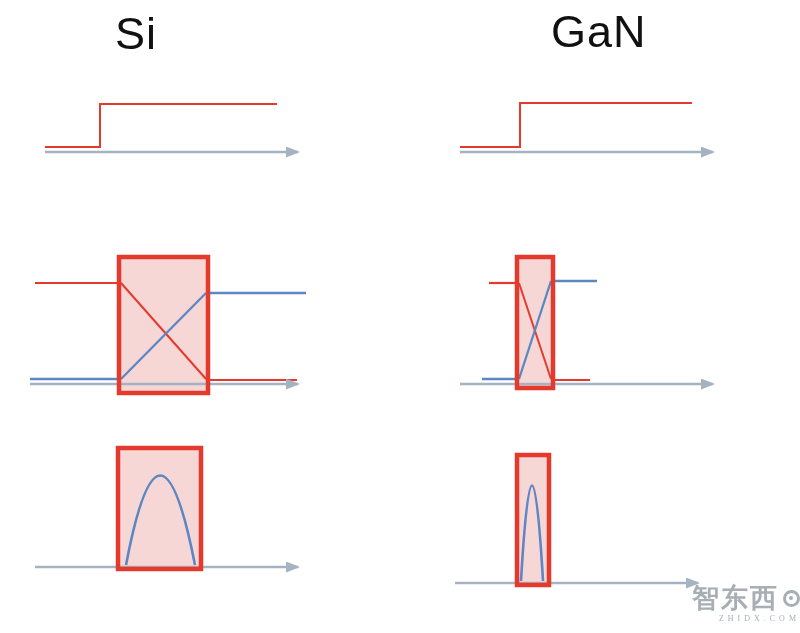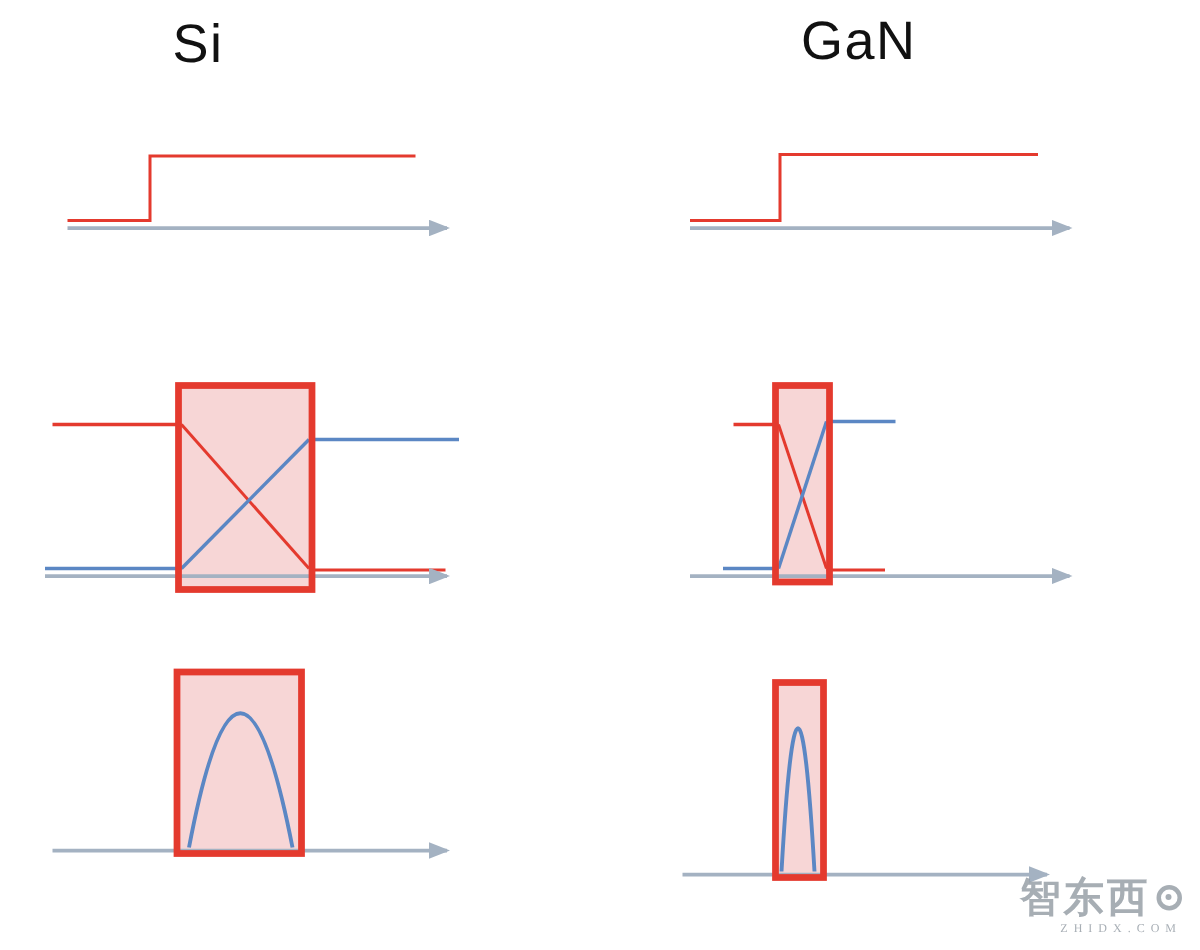--- a/index.html
+++ b/index.html
@@ -5,33 +5,33 @@
   :root{
     --red:#e43a2e; --pink:#f7d6d6; --blue:#5b87c4; --axis:#a4b2c2; --watermark:#98a0a8;
   }
   html,body{margin:0;padding:0;}
   body{
     width:800px;height:633px;position:relative;overflow:hidden;
     background:#ffffff;font-family:"Liberation Sans",sans-serif;
   }
   .stage{position:absolute;left:0;top:0;width:800px;height:633px;}
   .title{
-    position:absolute;color:#111;font-size:36px;font-weight:400;
+    position:absolute;color:#111;font-size:45px;font-weight:400;
     font-family:"Liberation Sans",sans-serif;letter-spacing:1px;
   }
   #title-si{left:115px;top:8px;}
-  #title-gan{left:534px;top:6px;}
+  #title-gan{left:551px;top:6px;}
   .stroke-red{stroke:var(--red);fill:none;}
   .stroke-blue{stroke:var(--blue);fill:none;}
   .stroke-axis{stroke:var(--axis);fill:none;}
   .fill-pink{fill:var(--pink);stroke:none;}
   .box-outline{fill:none;stroke:var(--red);}
   .arrow-fill{fill:var(--axis);}
   .watermark{
-    position:absolute;right:12px;bottom:10px;text-align:right;
+    position:absolute;right:0;bottom:10px;text-align:right;
     color:var(--watermark);opacity:.85;line-height:1;
   }
   .wm-row{display:flex;align-items:center;justify-content:flex-end;gap:4px;}
   .wm-text{font-size:27px;font-weight:bold;letter-spacing:2px;color:var(--watermark);}
   .wm-logo{
     display:inline-block;width:11px;height:11px;border:3px solid var(--watermark);
     border-radius:50%;position:relative;
   }
   .wm-logo::after{
     content:"";position:absolute;left:3px;top:3px;width:4px;height:4px;

